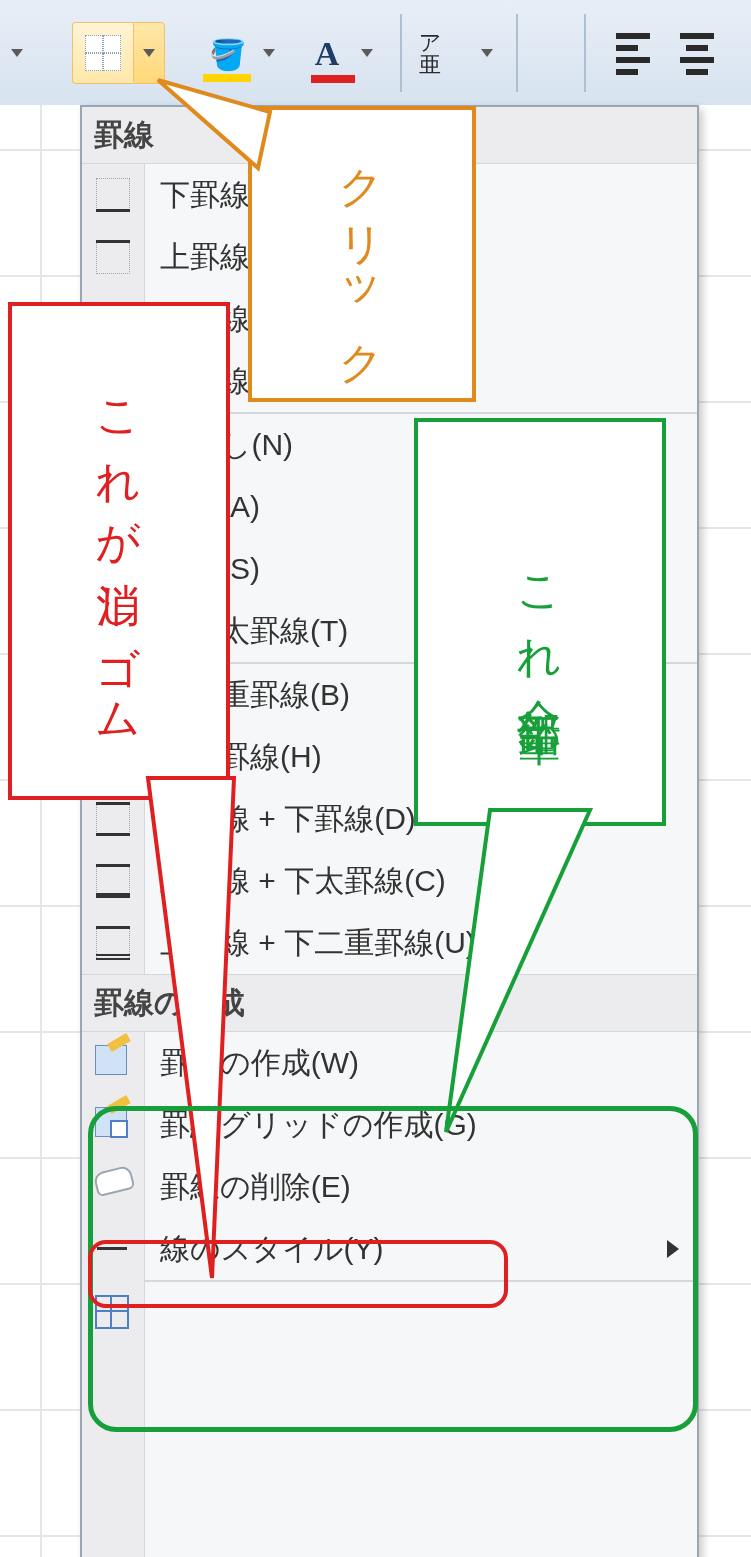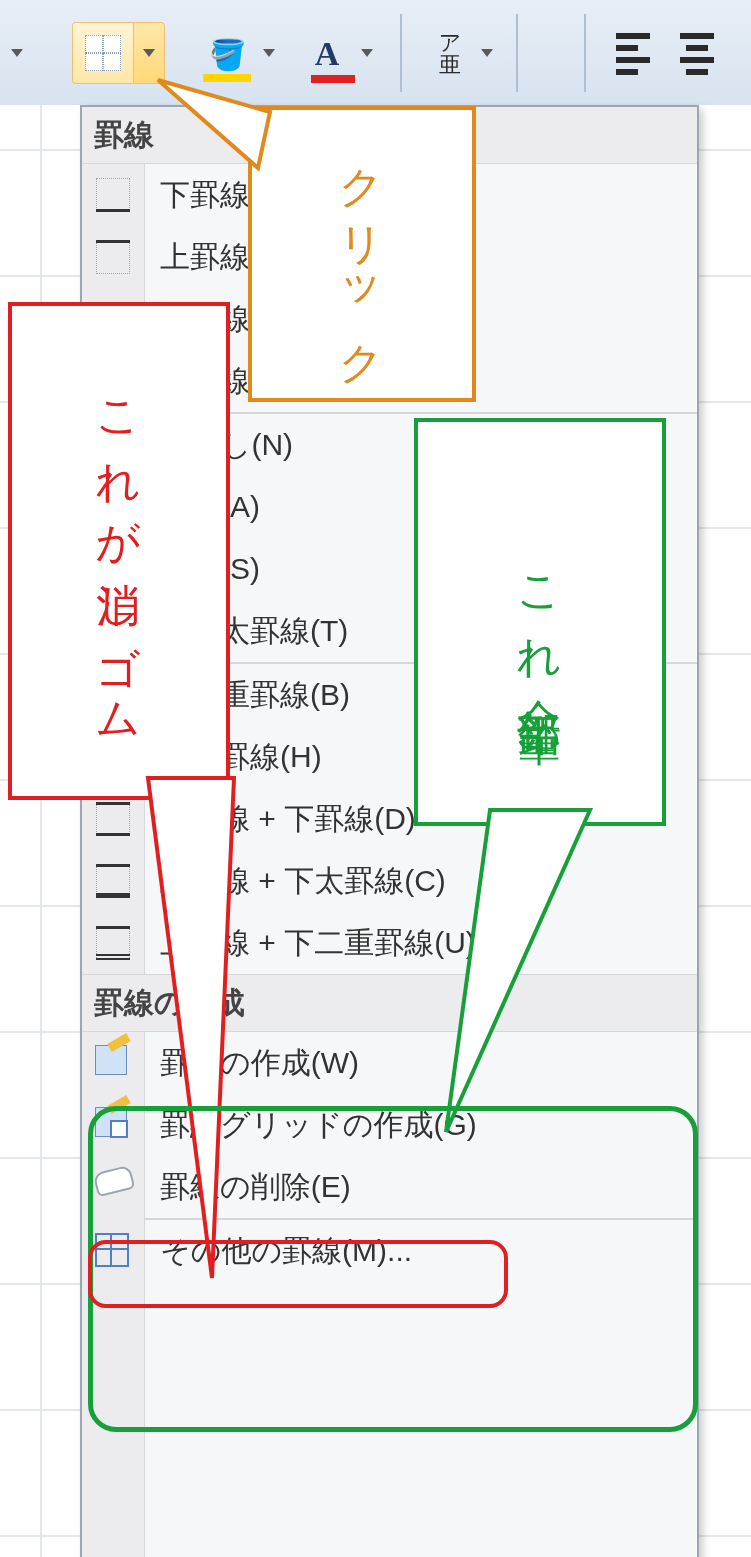--- a/index.html
+++ b/index.html
@@ -109,21 +109,21 @@
 
     <div class="rib-btn" style="left:298px;width:56px">
       <div class="letterA">A<div class="rstripe"></div></div>
     </div>
     <div class="mini-drop" style="left:356px">
         <div class="caret"></div>
       </div>
 
     <div class="vline" style="left:400px"></div>
 
-    <div class="rib-btn" style="left:424px;width:50px">
+    <div class="rib-btn" style="left:404px;width:50px">
       <div class="japA">ア
 亜</div>
     </div>
     <div class="mini-drop" style="left:476px">
         <div class="caret"></div>
       </div>
 
     <div class="vline" style="left:516px"></div>
 
     <div class="vline" style="left:584px"></div>
@@ -320,28 +320,36 @@
           <div class="lbl">罫線グリッドの作成(G)</div>
         </div>
         <div class="item">
           <div class="ico">
             <div style="position: relative; width: 36px; height: 36px;">
               <div class="eraser"></div>
             </div>
           </div>
           <div class="lbl">罫線の削除(E)</div>
         </div>
+        <div class="item">
+          <div class="ico">
+            <div style="position: relative; width: 36px; height: 36px;">
+              <div style="position: absolute; left: 2px; top: 16px; width: 30px; height: 3px; background: rgb(51, 51, 51);"></div>
+            </div>
+          </div>
+          <div class="lbl">線のスタイル(Y)</div>
+          <div class="arrow"></div>
+        </div>
         <div class="sep"></div>
         <div class="item">
           <div class="ico">
             <div style="position: relative; width: 36px; height: 36px;">
               <div class="allborder"></div>
             </div>
           </div>
-          <div class="lbl">その他の罫線(M)...</div>
         </div>
       </div>
   </div>
 
   <div class="callout co-orange" style="left:248px;top:106px;width:220px;height:288px">
     <div class="vt">クリック</div>
   </div>
   <svg class="pointer" style="left:150px;top:60px" width="160" height="120">
     <polygon points="8,20 120,52 108,108" fill="#fff" stroke="#e08a1e" stroke-width="4"></polygon>
   </svg>

